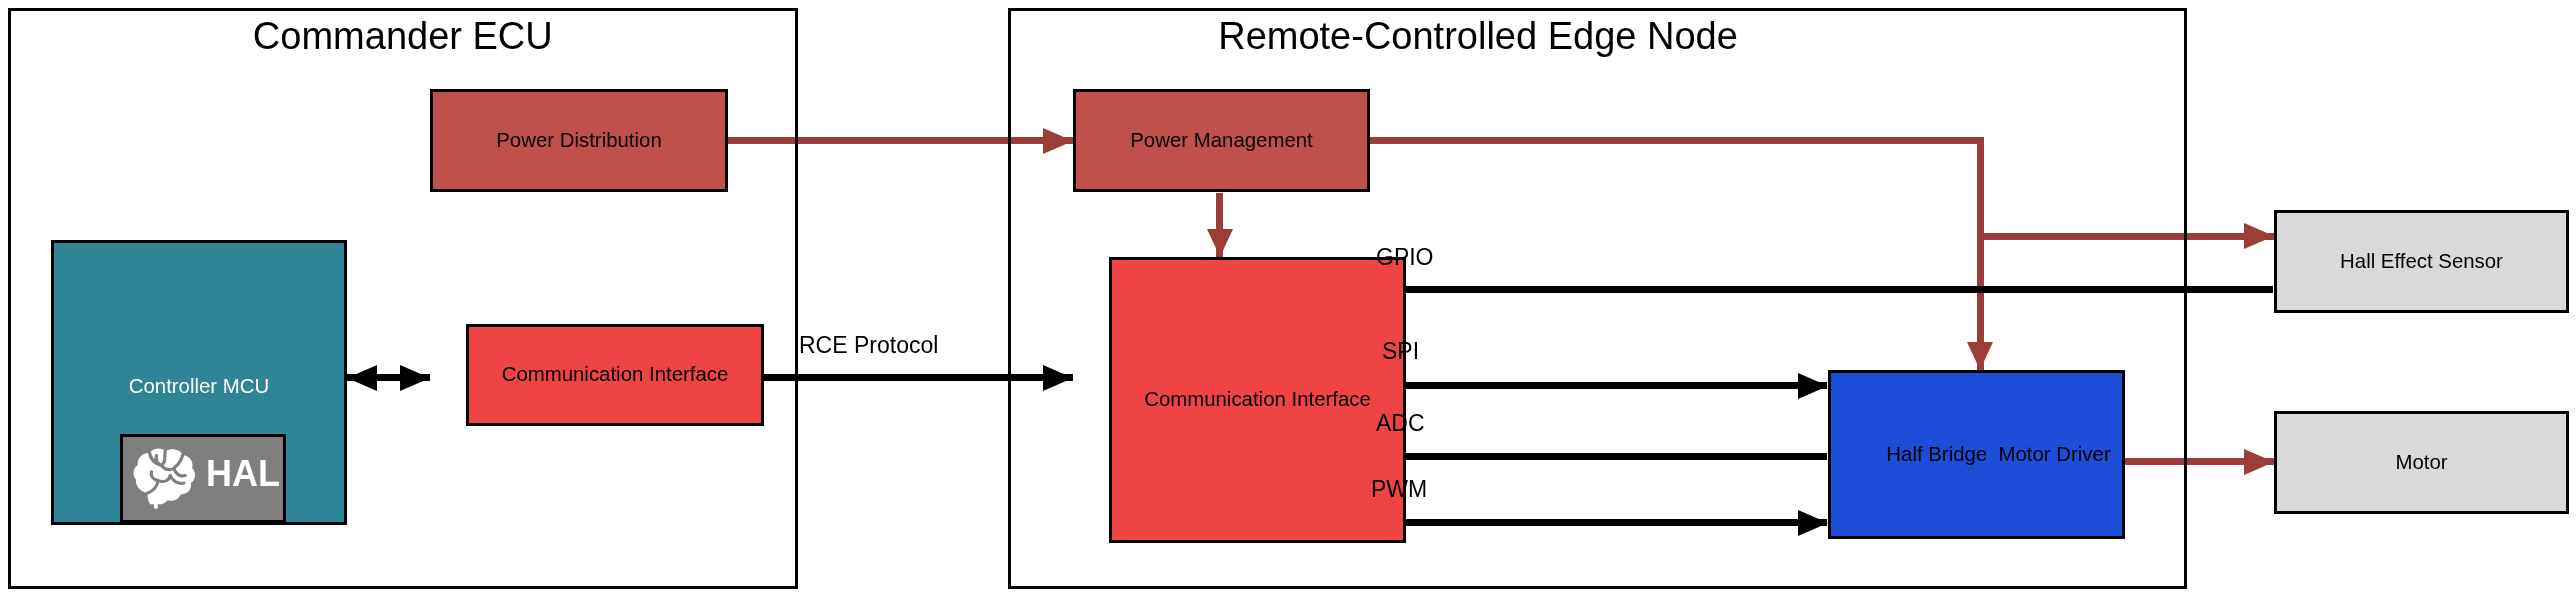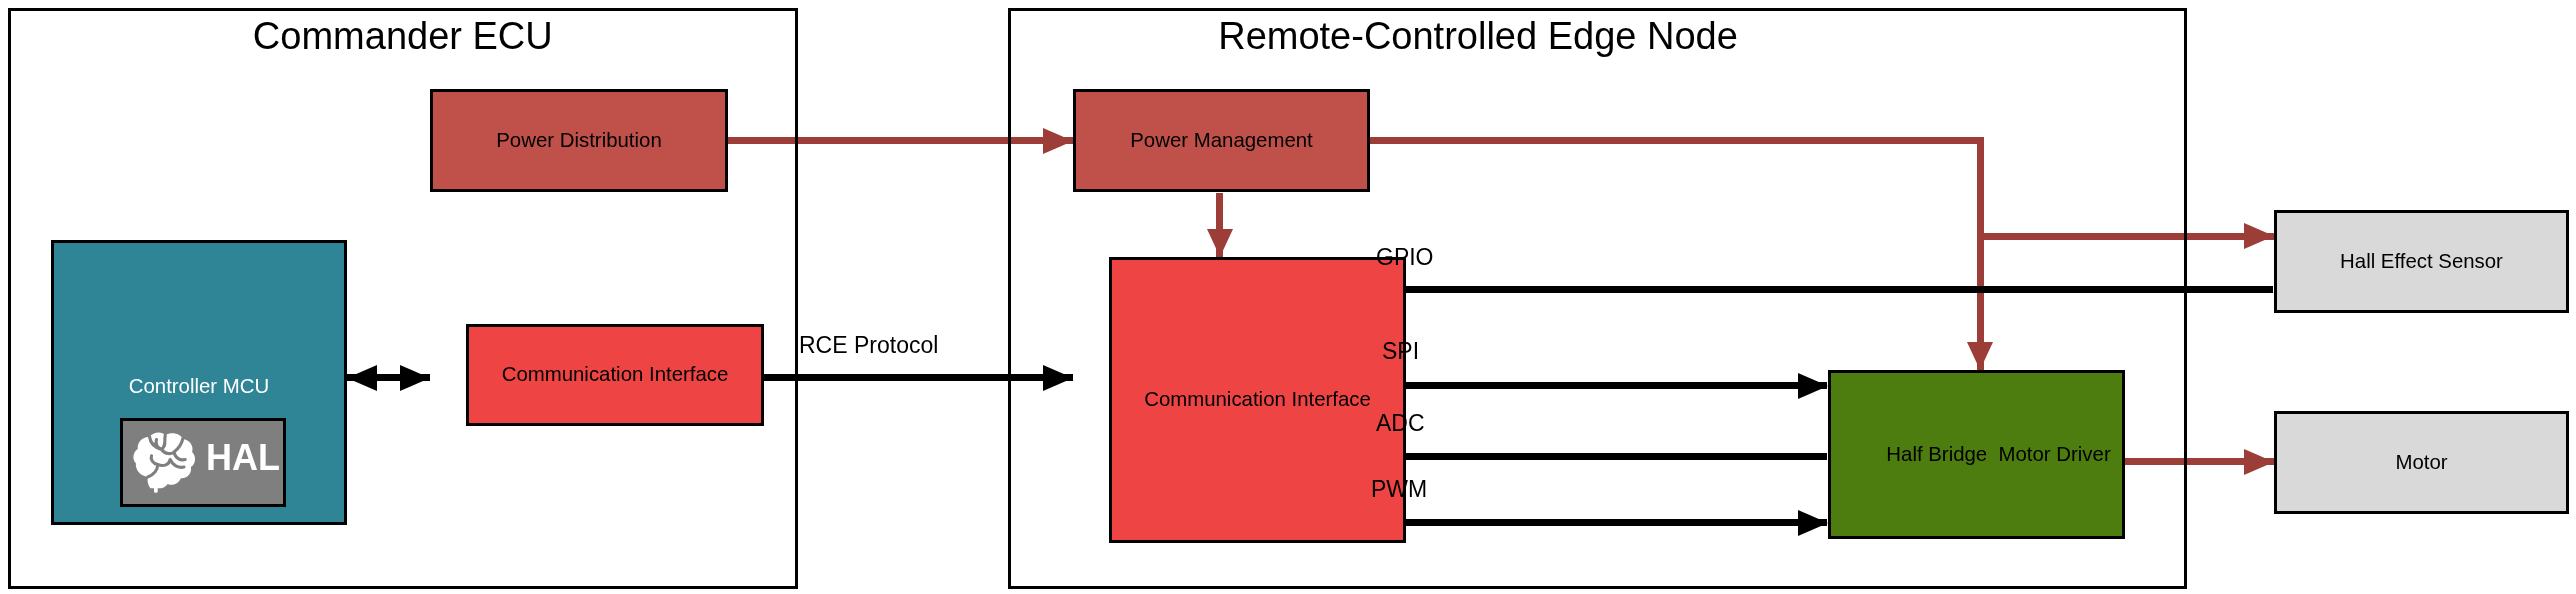--- a/index.html
+++ b/index.html
@@ -12,21 +12,21 @@
   .gtitle{position:absolute;z-index:7;font-size:38px;line-height:1.2;text-align:center;}
   
   .block{
     position:absolute;border:3.1px solid #000;box-sizing:border-box;z-index:3;
     display:flex;align-items:center;justify-content:center;text-align:center;
     font-size:20.4px;line-height:1.15;
   }
   .fill-red{background:#c0504a;}
   .fill-teal{background:#2f8496;color:#fff;}
   .fill-blue{background:#ef4444;margin-left:36px;}
-  .fill-gray{background:#4d7c0f;padding-left:44px;}
+  .fill-gray{background:#1d4ed8;padding-left:44px;}
   .fill-lgray{background:#d9d9d9;}
   .pre{white-space:pre;}
   
   .hal-badge{position:absolute;border:3.1px solid #000;box-sizing:border-box;background:#7f7f7f;z-index:4;}
   .hal-badge .hal-text{position:absolute;left:83px;top:19px;font-size:36px;font-weight:700;color:#fff;line-height:1;}
   .hal-badge svg{position:absolute;left:6.3px;top:9.4px;}
   
   .ln{position:absolute;z-index:1;}
   .ln.black{background:#000;}
   .ln.red{background:#9c3d38;}
@@ -90,21 +90,21 @@
   <div class="ah ah-right" style="left:1798px;top:510px;"></div>
 
   <div class="block fill-teal" style="left:51px;top:240px;width:296px;height:285px;">
     <span style="position:absolute;left:0;top:132px;width:100%;">Controller MCU</span>
   </div>
 
   <div class="block fill-red" style="left:430px;top:89px;width:298px;height:103px;">
     <span>Power Distribution</span>
   </div>
 
-  <div class="hal-badge" style="left:120px;top:418px;width:166px;height:89px;">
+  <div class="hal-badge" style="left:120px;top:434px;width:166px;height:89px;">
     <svg width="75" height="64" viewBox="0 0 120 100">
       <path fill="#ffffff" d="M34 92 C30 86 29 80 30 74 C18 72 10 63 11 52 C5 46 6 34 14 29 C13 18 22 9 33 10 C38 2 52 0 58 7 C68 1 82 4 86 13 C97 14 104 24 101 34 C108 41 107 53 99 58 C101 68 93 77 83 76 C80 84 70 89 62 85 C59 90 52 93 46 92 L46 97 C46 100 40 100 40 97 L40 92 Z"></path>
       <path stroke="#7f7f7f" stroke-width="5" fill="none" stroke-linecap="round" d="M58 7 C56 18 60 24 52 30 M52 30 C44 26 42 20 44 14 M52 30 C58 38 68 38 72 34 M33 10 C34 20 40 26 52 30 M30 74 C40 70 46 62 46 54 M46 54 C38 52 34 46 36 40 M46 54 C56 58 64 54 66 46 M86 13 C84 22 80 28 72 34 M72 34 C74 44 82 48 90 46 M66 46 C70 56 80 60 88 58"></path>
     </svg>
     <span class="hal-text">HAL</span>
   </div>
 
   <div class="block fill-blue" style="left:430px;top:324px;width:298px;height:102px;">
     <span>Communication Interface</span>
   </div>

